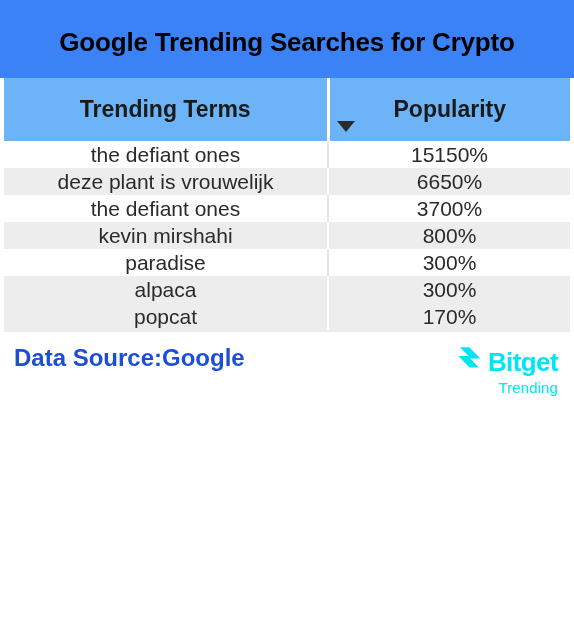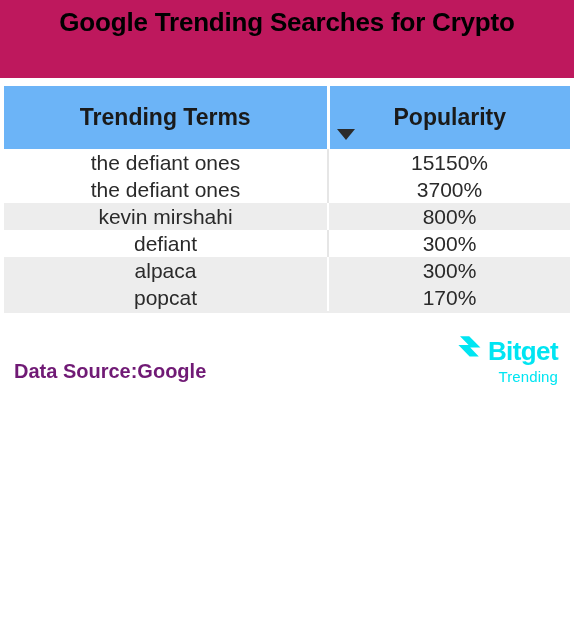--- a/index.html
+++ b/index.html
@@ -19,42 +19,42 @@
     width: 574px;
     height: 627px;
     position: relative;
     background: #ffffff;
     display: flex;
     flex-direction: column;
   }
 
   
   .title-banner {
-    background: #be185d;
+    background: #3b82f6;
     height: 78px;
     box-sizing: border-box;
     padding: 6px 16px 0 16px;
     text-align: center;
     display: flex;
     flex-direction: column;
-    justify-content: space-between;
+    justify-content: center;
     align-items: center;
   }
   .title-line {
     font-size: 26px;
     font-weight: bold;
     color: #000000;
     line-height: 33px;
     letter-spacing: -0.2px;
     white-space: nowrap;
   }
 
   
   .table-wrap {
-    padding: 8px 4px;
+    padding: 0 4px;
     box-sizing: border-box;
     flex: 0 0 auto;
   }
   table.data-table {
     width: 566px;
     border-collapse: collapse;
     table-layout: fixed;
   }
   table.data-table col.c-term { width: 324px; }
   table.data-table col.c-pop  { width: 242px; }
@@ -116,25 +116,24 @@
   
   .footer {
     flex: 1 1 auto;
     display: flex;
     align-items: flex-start;
     justify-content: space-between;
     padding: 14px 10px 0 14px;
     box-sizing: border-box;
   }
   .source-text {
-    font-size: 20px;
-    font-weight: bold;
-    color: #701a75;
+    font-size: 24px;
+    font-weight: bold;
+    color: #1d4ed8;
     line-height: 24px;
-    margin-top: 24px;
   }
   .brand {
     display: flex;
     flex-direction: column;
     align-items: flex-end;
     padding-right: 6px;
   }
   .brand-top {
     display: flex;
     align-items: center;
@@ -180,30 +179,34 @@
             <span class="sort-caret"></span>
             <span class="th-label">Popularity</span>
           </th>
         </tr>
       </thead>
       <tbody>
         <tr class="data-row">
           <td class="td-term">the defiant ones</td>
           <td class="td-pop">15150%</td>
         </tr>
+        <tr class="data-row alt">
+          <td class="td-term">deze plant is vrouwelijk</td>
+          <td class="td-pop">6650%</td>
+        </tr>
         <tr class="data-row">
           <td class="td-term">the defiant ones</td>
           <td class="td-pop">3700%</td>
         </tr>
         <tr class="data-row alt">
           <td class="td-term">kevin mirshahi</td>
           <td class="td-pop">800%</td>
         </tr>
         <tr class="data-row">
-          <td class="td-term">defiant</td>
+          <td class="td-term">paradise</td>
           <td class="td-pop">300%</td>
         </tr>
         <tr class="data-row alt">
           <td class="td-term">alpaca</td>
           <td class="td-pop">300%</td>
         </tr>
         <tr class="data-row alt">
           <td class="td-term">popcat</td>
           <td class="td-pop">170%</td>
         </tr>

